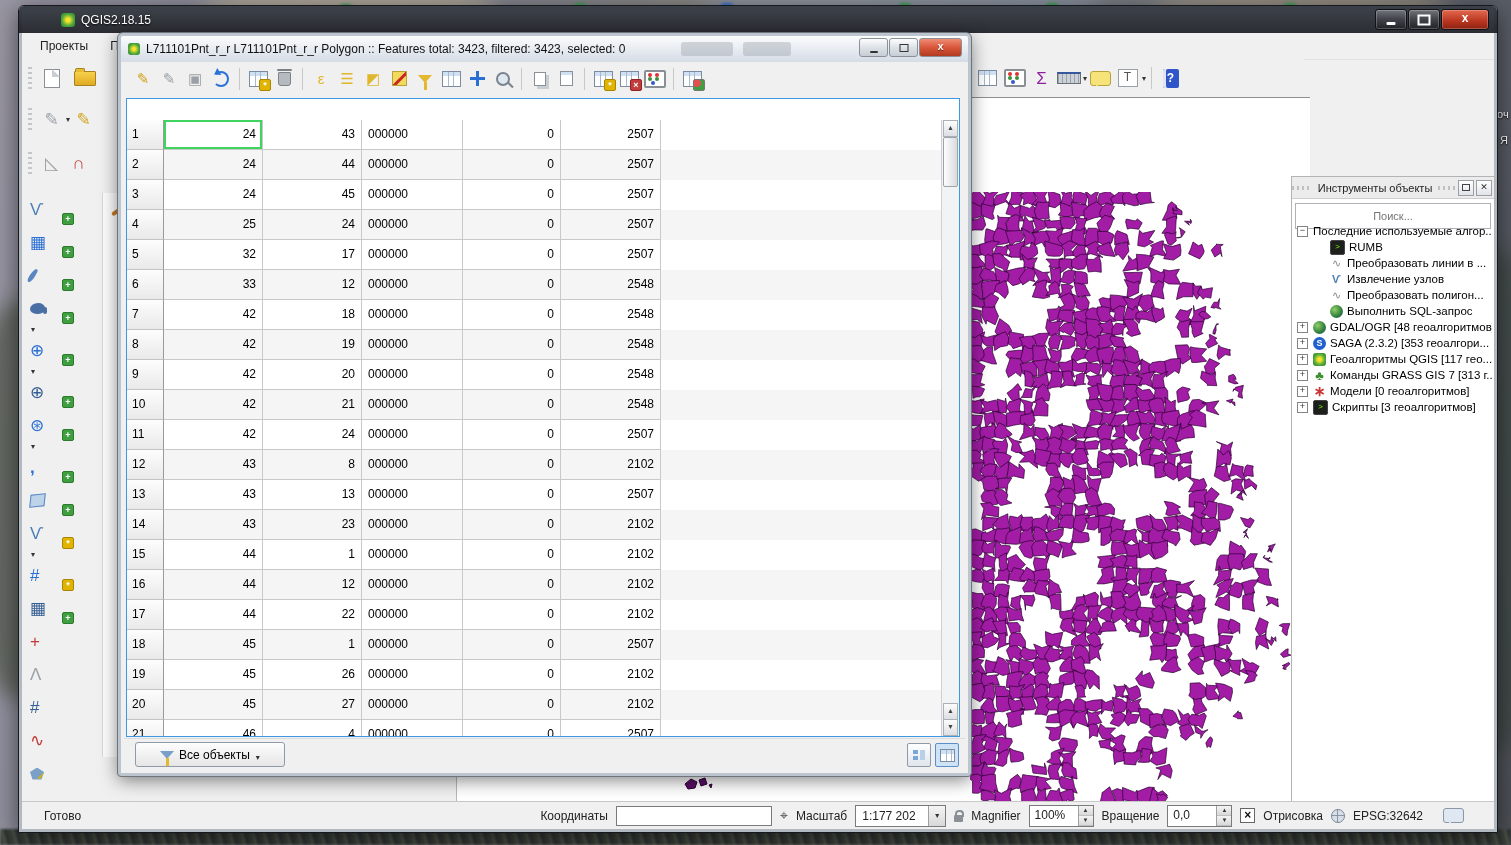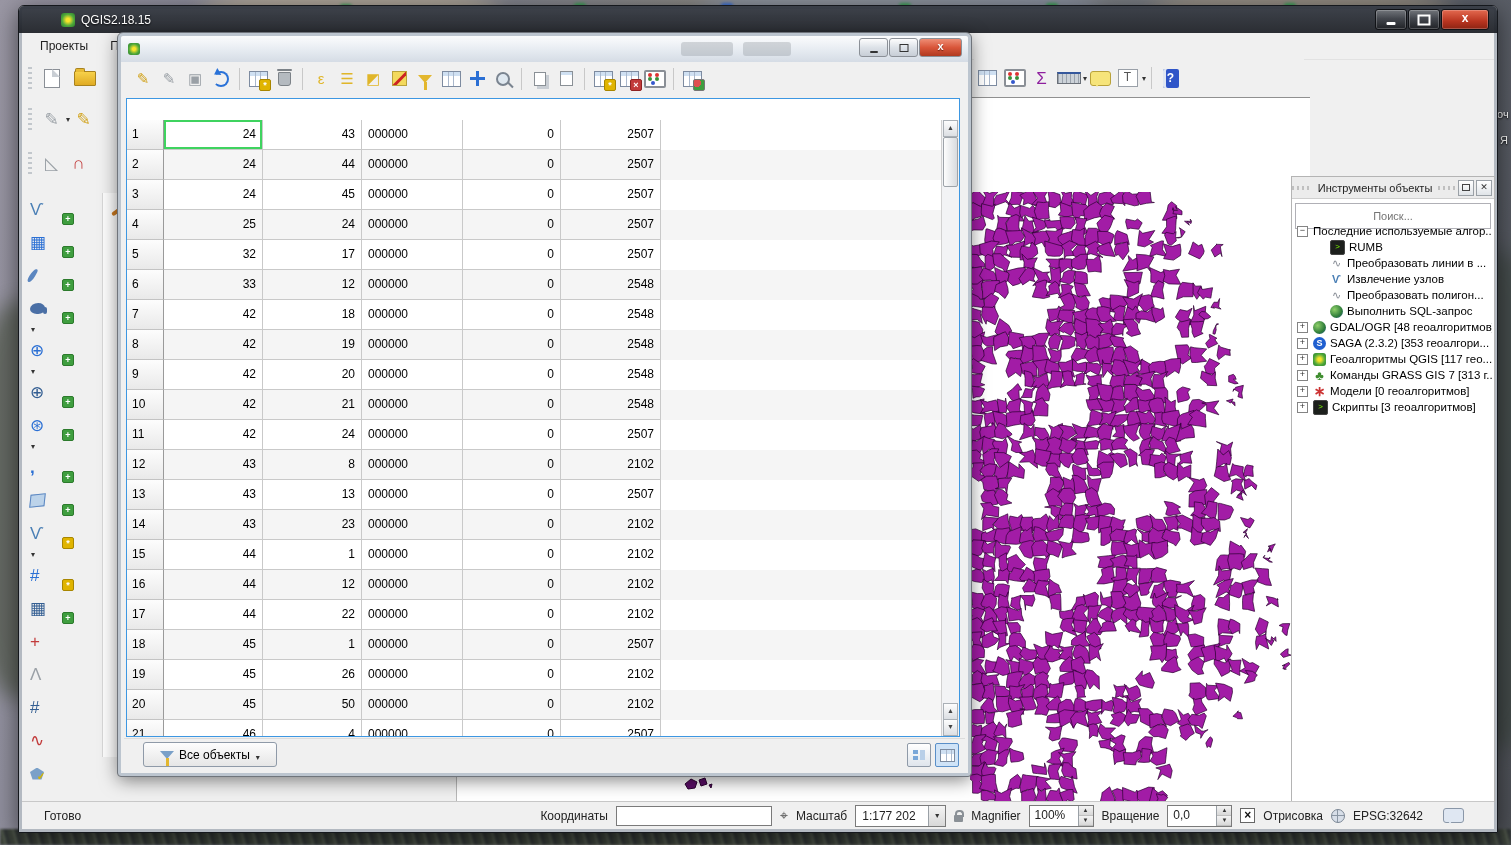--- a/index.html
+++ b/index.html
@@ -160,21 +160,21 @@
     font-size:12px;padding-left:5px;line-height:29px;box-sizing:border-box;}
   .cell{border-right:1px solid #c9c9c9;border-bottom:1px solid #c9c9c9;font-size:12px;line-height:29px;
     padding:0 6px;text-align:right;box-sizing:border-box;flex:none;}
   .cell.left{text-align:left;}
   .cell.sel{box-shadow:inset 0 0 0 2px #3fd35f;}
   .vscroll{position:absolute;top:21px;right:0;bottom:0;width:17px;background:#f2f3f5;border-left:1px solid #d0d0d0;}
   .sbtn{position:absolute;left:1px;right:1px;height:15px;background:linear-gradient(#fdfdfd,#dcdfe3);border:1px solid #aab0b6;
     font-size:7px;text-align:center;line-height:13px;color:#444;}
   .sthumb{position:absolute;left:1px;right:1px;top:17px;height:48px;background:linear-gradient(90deg,#fdfdfd,#d8dbdf);border:1px solid #9da3a9;border-radius:2px;}
   .dlg-footer{position:absolute;left:3px;right:3px;bottom:3px;height:31px;background:#f0f0f0;border-top:1px solid #dcdcdc;display:flex;align-items:center;}
-  .filterbtn{margin-left:19px;height:23px;display:flex;align-items:center;gap:5px;padding:0 16px;
+  .filterbtn{margin-left:11px;height:23px;display:flex;align-items:center;gap:5px;padding:0 24px;
     border:1px solid #8f9aa8;border-radius:3px;background:linear-gradient(#fdfdfd,#e6e6e6);}
   .filterbtn .dd{font-size:8px;margin-top:6px;}
   .vtoggles{position:absolute;right:6px;top:4px;display:flex;gap:4px;}
   .vt{width:22px;height:22px;border:1px solid #8f9aa8;border-radius:2px;background:linear-gradient(#fff,#dfe5ec);display:flex;align-items:center;justify-content:center;}
   .vt.active{background:#cfe3f7;border-color:#5a8fc8;}
   .formico{width:12px;height:10px;background:
     linear-gradient(#7aa7d8,#7aa7d8) 0 0/5px 4px no-repeat,
     linear-gradient(#7aa7d8,#7aa7d8) 0 6px/5px 4px no-repeat,
     linear-gradient(#b8cfe8,#b8cfe8) 7px 0/5px 10px no-repeat;}
   
@@ -1081,20 +1081,21 @@
     <span>Отрисовка</span>
     <span class="globeico"></span>
     <span>EPSG:32642</span>
     <span class="balloonico gray" style="margin-left:12px;"></span>
   </div>
 </div>
 
 <div class="dialog">
   <div class="dlg-title">
     <span class="qgisico small"></span>
+    <span class="ttext">L711101Pnt_r_r L711101Pnt_r_r Polygon :: Features total: 3423, filtered: 3423, selected: 0</span>
     <span class="ghost" style="left:560px;width:52px;"></span>
     <span class="ghost" style="left:622px;width:48px;"></span>
     <div class="dbtns">
       <div class="dbtn">
           <span class="ming"></span>
         </div>
       <div class="dbtn">
           <span class="maxg"></span>
         </div>
       <div class="dbtn close">
@@ -1323,21 +1324,21 @@
           <div class="rownum" style="width: 37px;">19</div>
           <div class="cell" style="width: 99px;">45</div>
           <div class="cell" style="width: 99px;">26</div>
           <div class="cell left" style="width: 101px;">000000</div>
           <div class="cell" style="width: 98px;">0</div>
           <div class="cell" style="width: 100px;">2102</div>
         </div>
         <div class="trow alt">
           <div class="rownum" style="width: 37px;">20</div>
           <div class="cell" style="width: 99px;">45</div>
-          <div class="cell" style="width: 99px;">50</div>
+          <div class="cell" style="width: 99px;">27</div>
           <div class="cell left" style="width: 101px;">000000</div>
           <div class="cell" style="width: 98px;">0</div>
           <div class="cell" style="width: 100px;">2102</div>
         </div>
         <div class="trow">
           <div class="rownum" style="width: 37px;">21</div>
           <div class="cell" style="width: 99px;">46</div>
           <div class="cell" style="width: 99px;">4</div>
           <div class="cell left" style="width: 101px;">000000</div>
           <div class="cell" style="width: 98px;">0</div>

